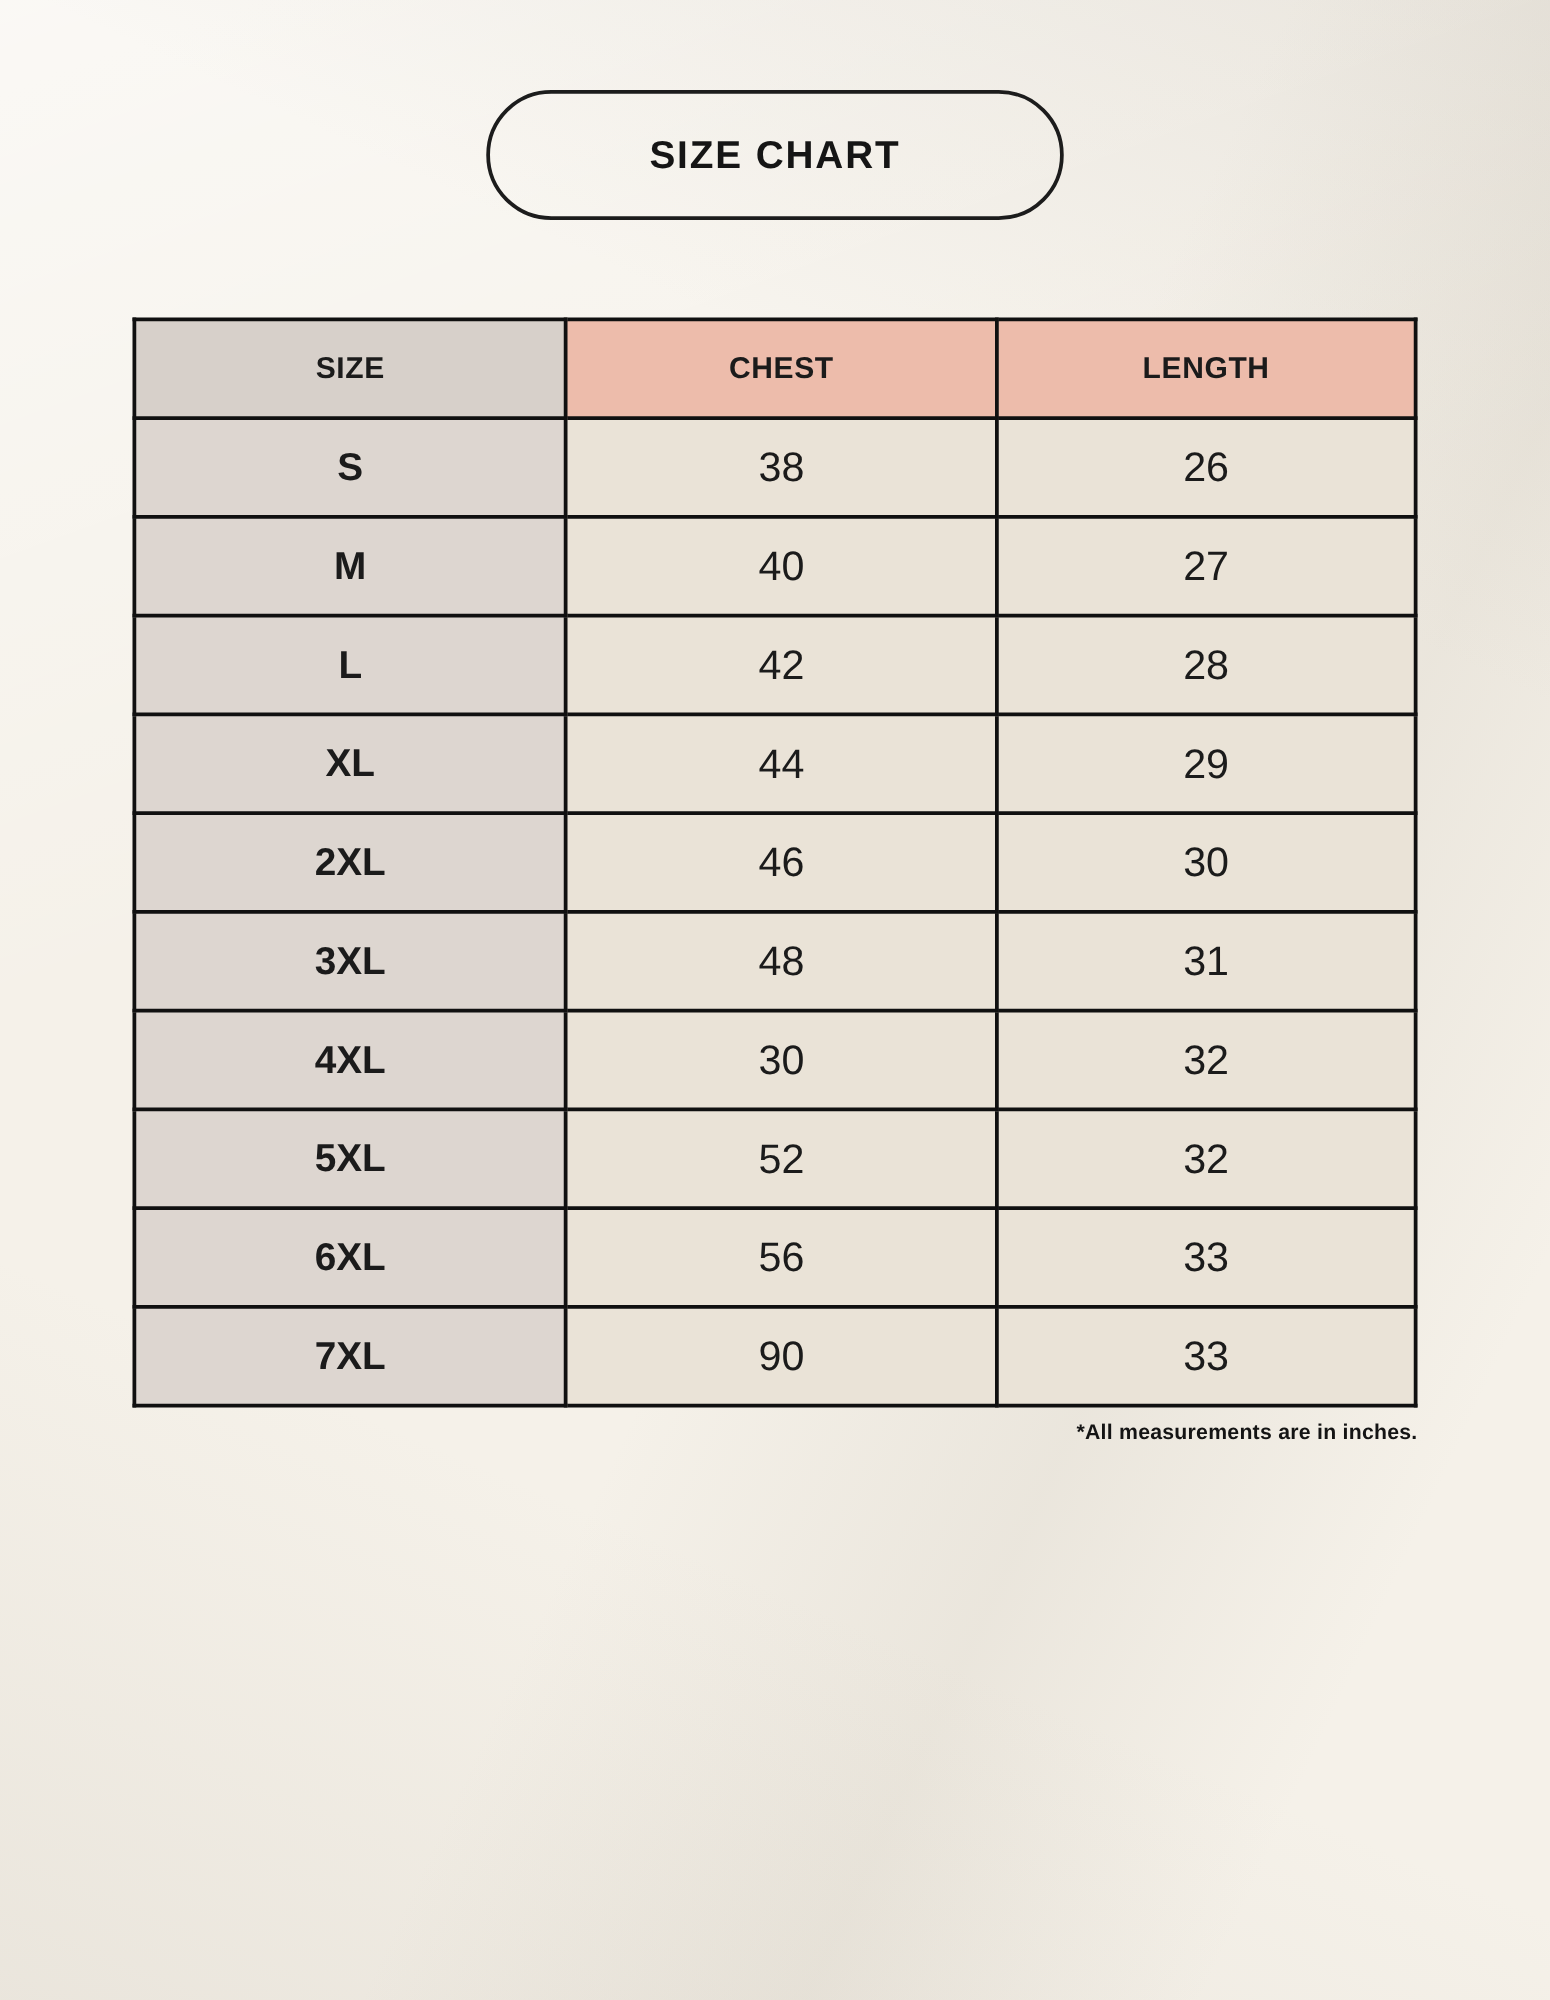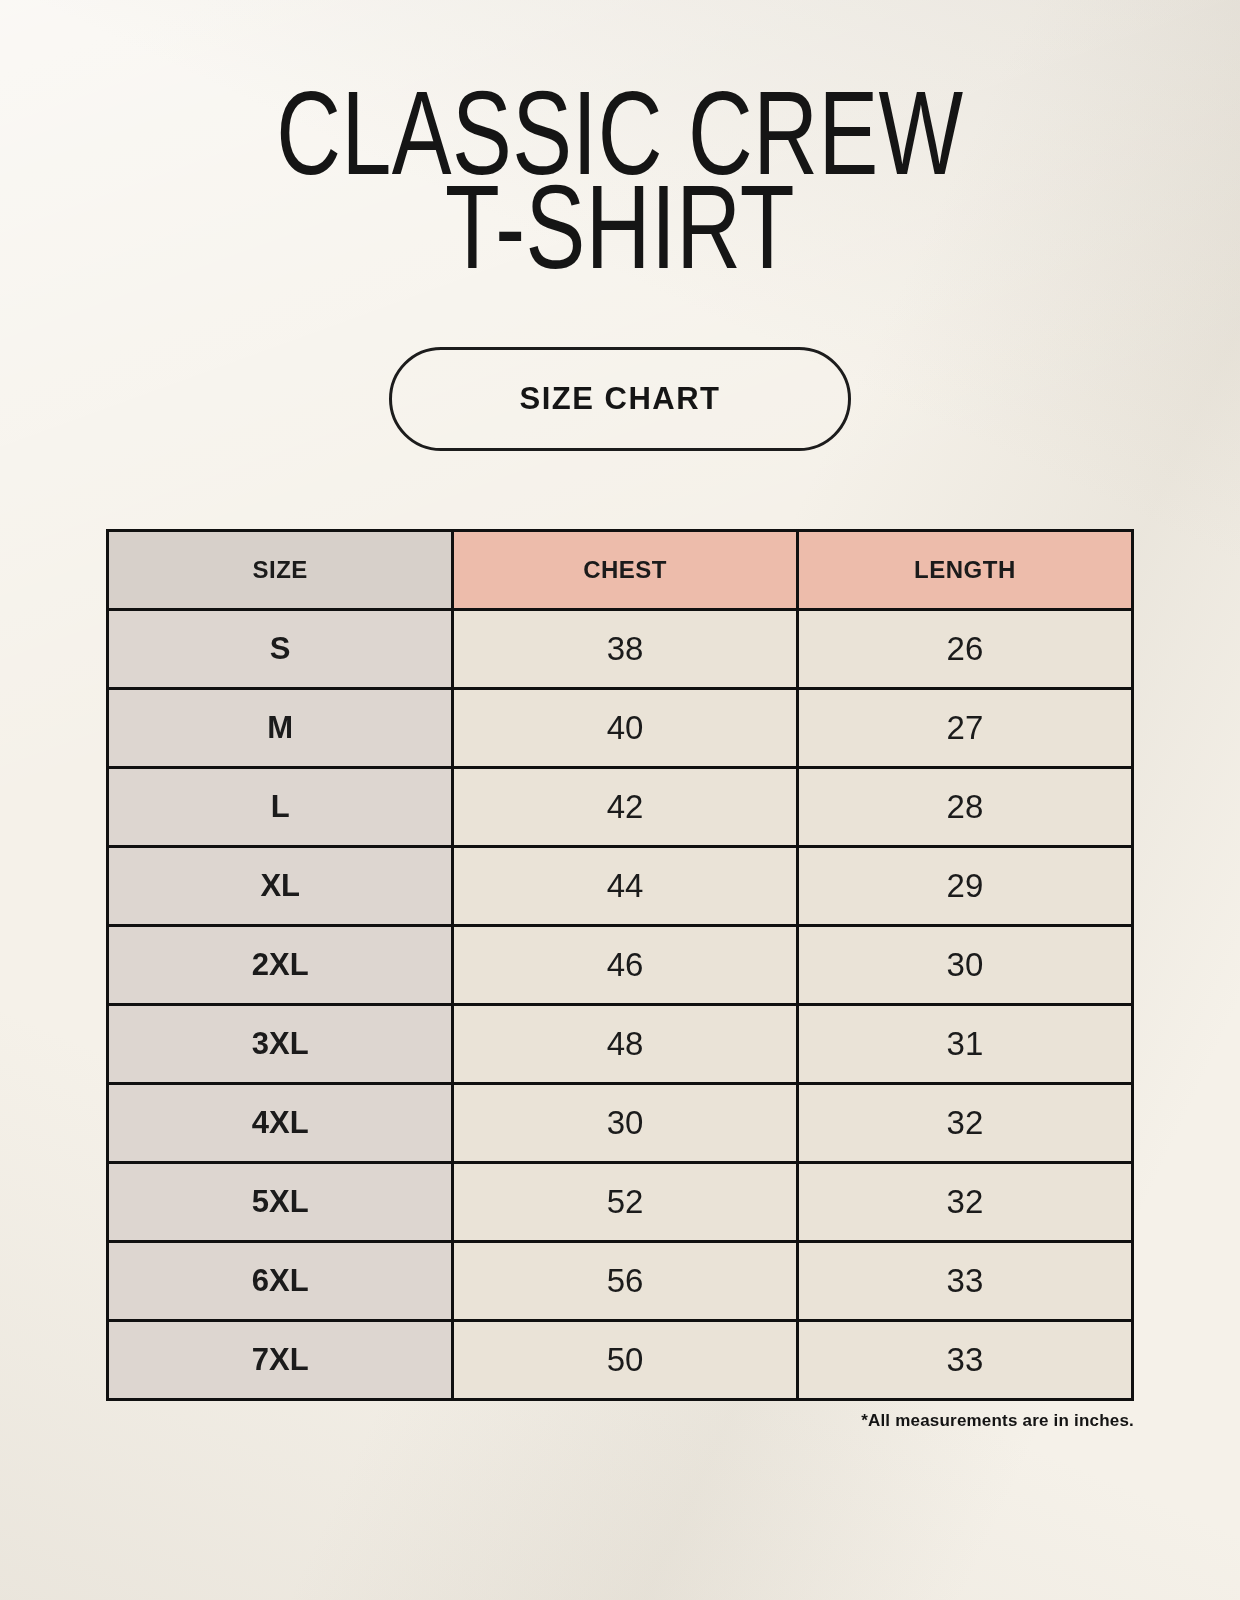--- a/index.html
+++ b/index.html
@@ -111,24 +111,20 @@
     font-weight:bold;
     color:#141414;
     letter-spacing:0.2px;
   }
 </style>
 </head>
 <body>
 
 <div class="page">
 
-  <h1 class="title-block">
-    <span class="title-line">CLASSIC CREW</span>
-    <span class="title-line">T-SHIRT</span>
-  </h1>
 
   <div class="pill-wrap">
     <button class="size-chart-pill">SIZE CHART</button>
   </div>
 
   <div class="table-wrap">
     <table class="size-table">
       <colgroup>
           <col class="c1">
           <col class="c2">
@@ -182,21 +178,21 @@
           <td class="value-cell">52</td>
           <td class="value-cell">32</td>
         </tr>
         <tr>
           <td class="size-cell">6XL</td>
           <td class="value-cell">56</td>
           <td class="value-cell">33</td>
         </tr>
         <tr>
           <td class="size-cell">7XL</td>
-          <td class="value-cell">50</td>
+          <td class="value-cell">90</td>
           <td class="value-cell">33</td>
         </tr>
       </tbody>
     </table>
 
     <div class="footnote">*All measurements are in inches.</div>
   </div>
 
 </div>
 

